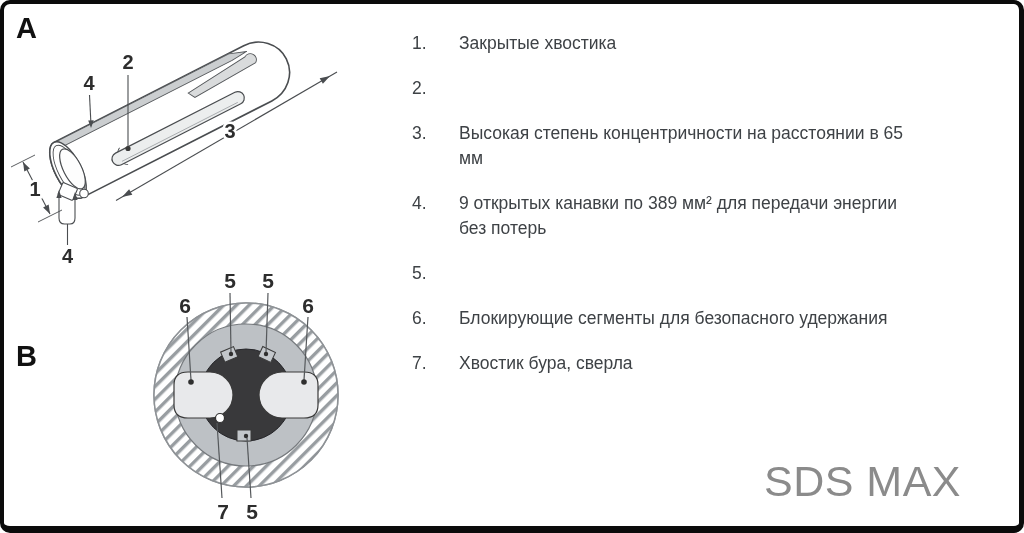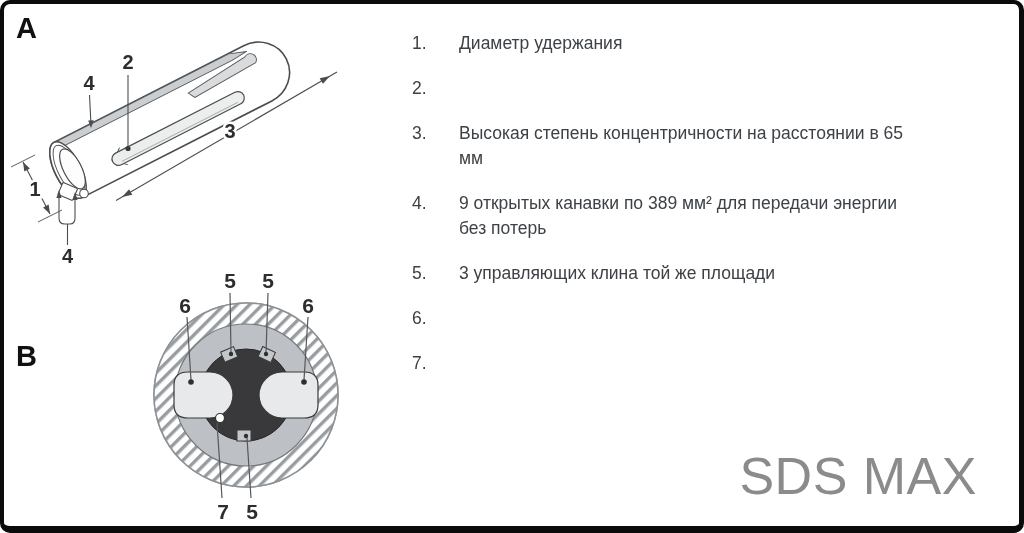--- a/index.html
+++ b/index.html
@@ -5,21 +5,21 @@
   html,body{margin:0;padding:0;background:#ffffff;}
   .stage{position:relative;width:1024px;height:533px;box-sizing:border-box;
          background:#ffffff;overflow:hidden;
          border:4px solid #0b0b0b;border-right-width:5px;border-bottom-width:7px;
          border-radius:10px;font-family:"Liberation Sans",sans-serif;}
   .diagram-svg{position:absolute;left:0;top:0;}
   .feature-list{position:absolute;left:408px;top:27px;width:560px;color:#3e4246;}
   .list-item{display:flex;margin-bottom:20px;font-size:17.5px;line-height:25px;}
   .item-num{width:47px;flex:0 0 47px;}
   .item-text{width:470px;}
-  .brand{position:absolute;right:42px;bottom:20px;font-size:52px;
+  .brand{position:absolute;right:58px;bottom:20px;font-size:43px;
          letter-spacing:0.5px;color:#8b8b8b;}
   .callout{font-weight:bold;font-size:20px;fill:#2d2d2d;}
   .halo{paint-order:stroke;stroke:#ffffff;stroke-width:5px;}
   .view-label{font-weight:bold;font-size:29px;fill:#111111;}
   .lbl-b{font-weight:bold;font-size:21px;fill:#2d2d2d;}
 </style>
 </head>
 <body>
 
 <div class="stage">
@@ -129,40 +129,41 @@
       <text class="lbl-b" x="181" y="309" text-anchor="middle">6</text>
       <text class="lbl-b" x="304" y="309" text-anchor="middle">6</text>
       <text class="lbl-b" x="219" y="515" text-anchor="middle">7</text>
       <text class="lbl-b" x="248" y="515" text-anchor="middle">5</text>
     </g>
   </svg>
 
   <div class="feature-list">
     <div class="list-item">
       <span class="item-num">1.</span>
-      <span class="item-text">Диаметр удержания</span>
+      <span class="item-text">Закрытые хвостика</span>
     </div>
     <div class="list-item">
       <span class="item-num">2.</span>
     </div>
     <div class="list-item">
       <span class="item-num">3.</span>
       <span class="item-text">Высокая степень концентричности на расстоянии в 65 мм</span>
     </div>
     <div class="list-item">
       <span class="item-num">4.</span>
       <span class="item-text">9 открытых канавки по 389 мм² для передачи энергии без потерь</span>
     </div>
     <div class="list-item">
       <span class="item-num">5.</span>
-      <span class="item-text">3 управляющих клина той же площади</span>
     </div>
     <div class="list-item">
       <span class="item-num">6.</span>
+      <span class="item-text">Блокирующие сегменты для безопасного удержания</span>
     </div>
     <div class="list-item">
       <span class="item-num">7.</span>
+      <span class="item-text">Хвостик бура, сверла</span>
     </div>
   </div>
 
   <div class="brand">SDS MAX</div>
 
 </div>
 
 </body></html>

